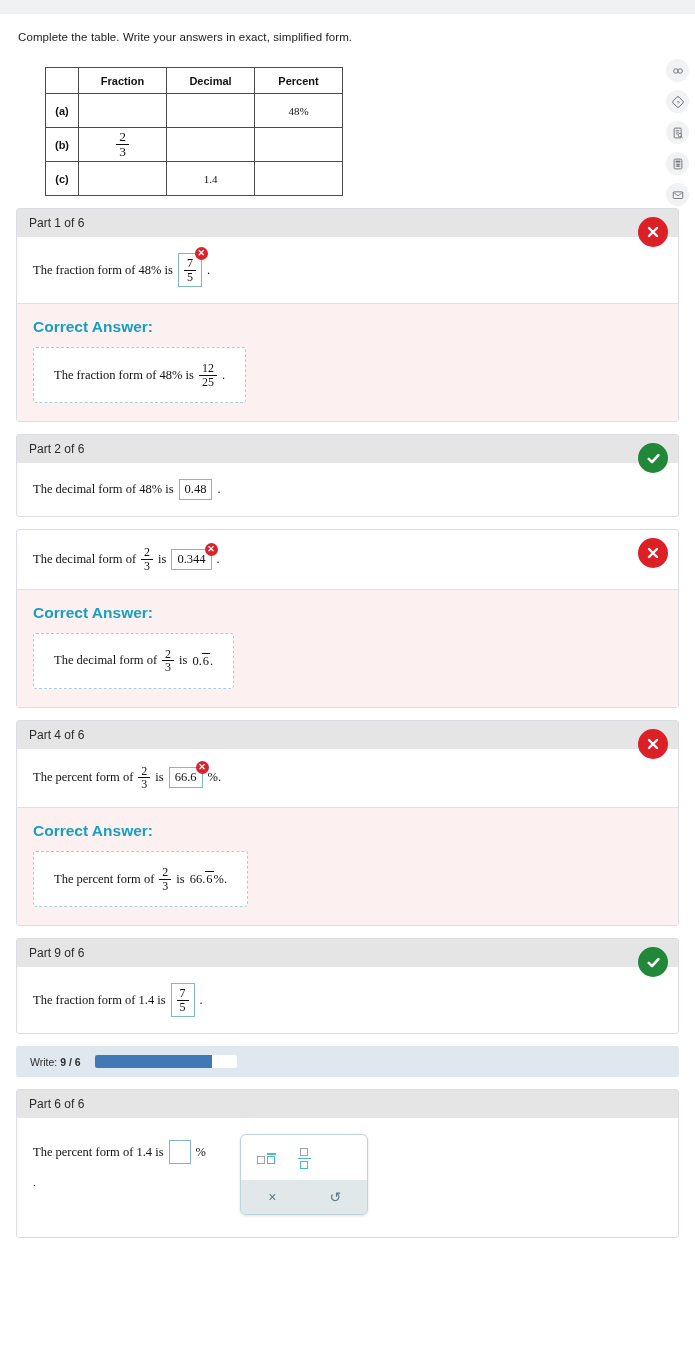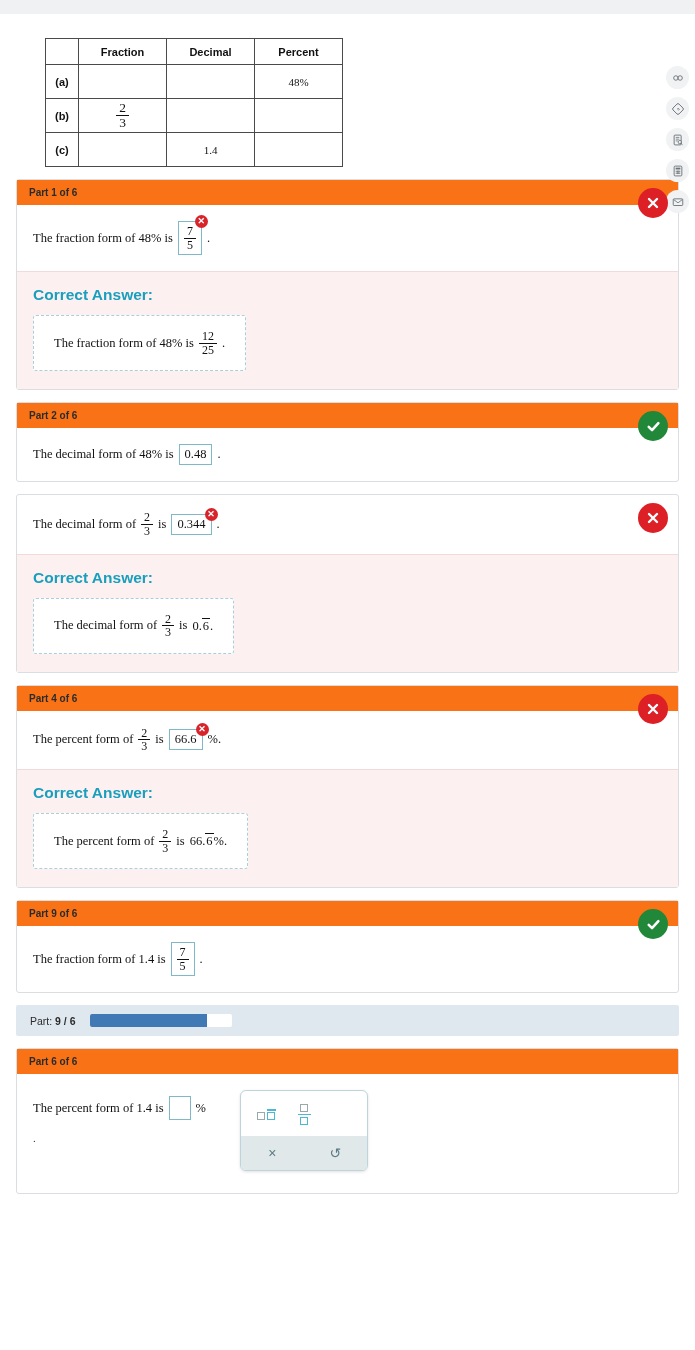--- a/index.html
+++ b/index.html
@@ -44,25 +44,24 @@
 
   
   .card {
     margin: 12px 16px 0 16px;
     border: 1px solid #dadde1;
     border-radius: 3px;
     background: #fff;
     position: relative;
   }
   .card-head {
-    background: #f97316;
+    background: #e5e5e5;
     padding: 7px 12px;
-    font-size: 10px;
+    font-size: 12px;
     color: #2b2b2b;
-    font-weight: bold;
   }
   .card-body {
     padding: 16px 12px 16px 16px;
     font-family: "Liberation Serif", serif;
     font-size: 12.5px; color: #111;
     min-height: 38px;
     display: flex; align-items: center; flex-wrap: wrap;
   }
   .stmt { display: inline-flex; align-items: center; gap: 5px; }
 
@@ -190,20 +189,21 @@
   .rail-btn svg { display: block; }
   .dot-after { font-family:"Liberation Serif", serif; }
 </style>
 </head>
 <body>
 
 <div class="top-strip"></div>
 
 <div class="page">
 
+  <div class="prompt">Complete the table. Write your answers in exact, simplified form.</div>
 
   <div class="tbl-wrap">
     <table class="ftable">
       <thead>
         <tr>
           <th class="col-lbl"></th>
           <th class="col-w">Fraction</th>
           <th class="col-w">Decimal</th>
           <th class="col-w">Percent</th>
         </tr>
@@ -382,21 +382,21 @@
             <span class="den">5</span>
           </span>
         </span>
         <span class="dot-after">.</span>
       </span>
     </div>
   </div>
 
   <div class="progress-strip">
     <div class="progress-label">
-      <span>Part:</span>
+      <span>Write:</span>
       <b>9 / 6</b>
     </div>
     <div class="progress-track">
       <div class="progress-fill" id="pfill" style="width: 83%; background: rgb(64, 121, 180);"></div>
     </div>
   </div>
 
   <div class="card">
     <div class="card-head">Part 6 of 6</div>
     <div class="card-body" style="align-items:center;padding-bottom:22px;">

